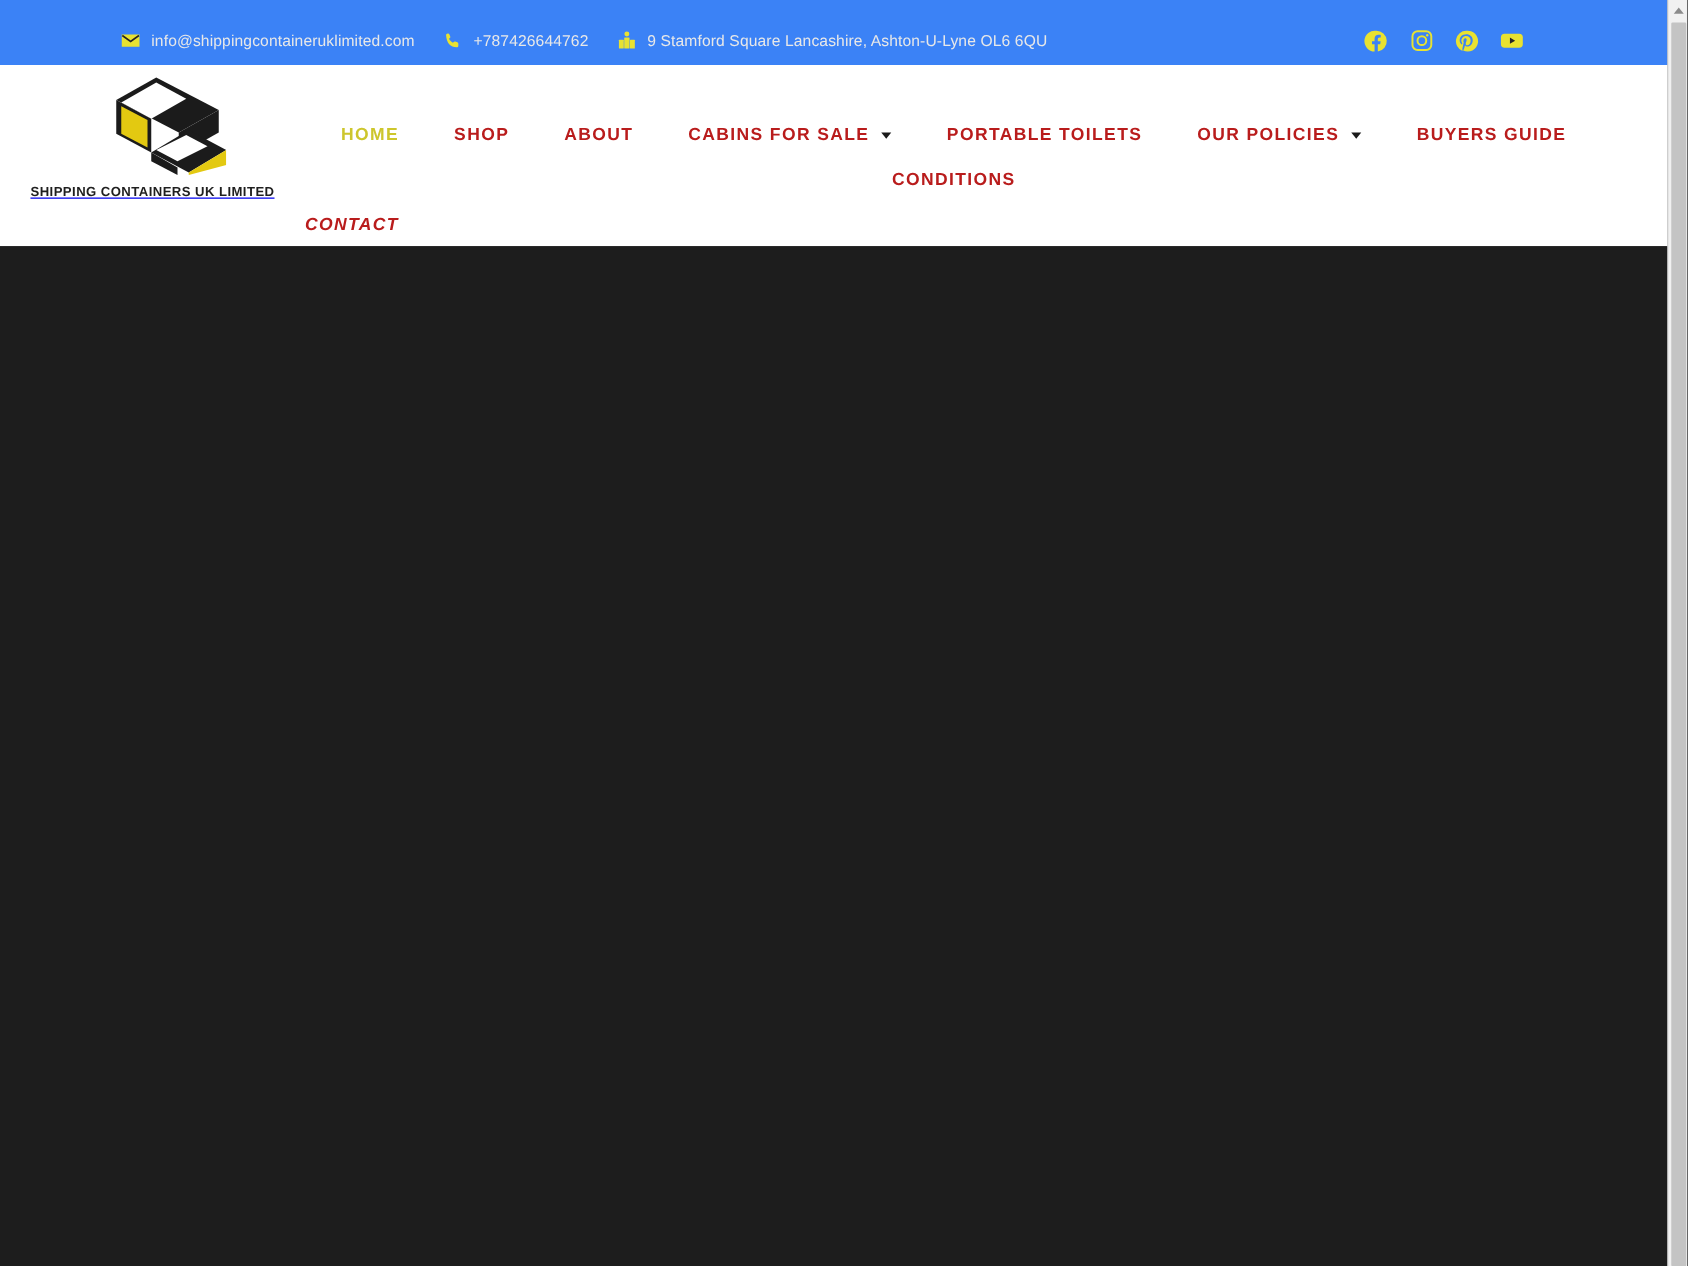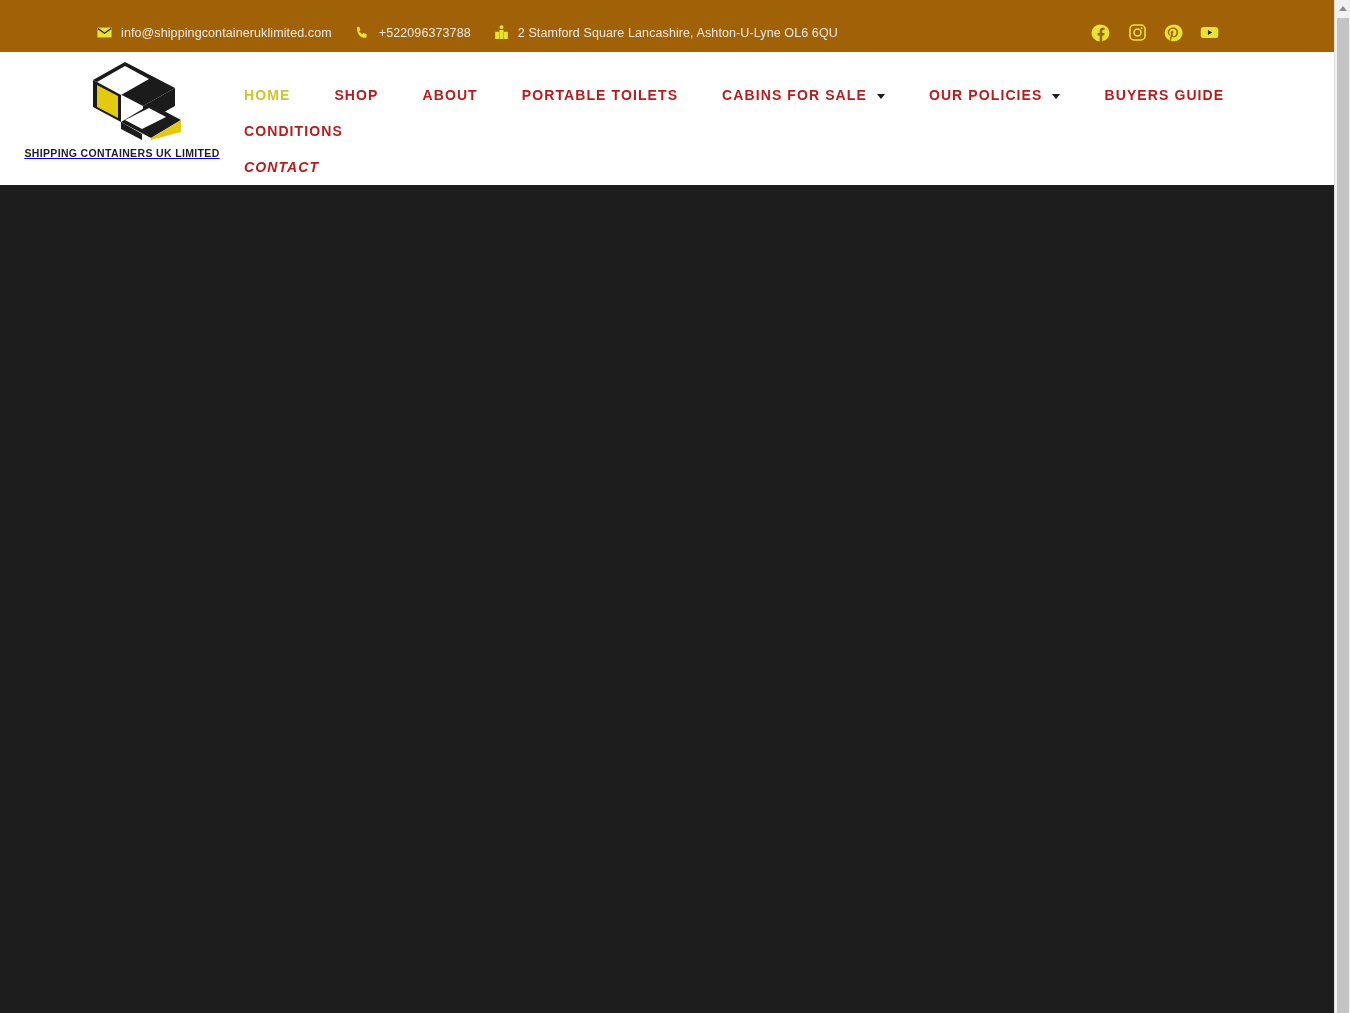--- a/index.html
+++ b/index.html
@@ -21,21 +21,21 @@
     position: absolute;
     left: 0; top: 0;
     width: 1334px;
     height: 1013px;
     background: #1d1d1d;
   }
 
   
   .topbar {
     height: 52px;
-    background: #a16207;
+    background: #3b82f6;
     display: flex;
     align-items: center;
     padding: 13px 18px 0 96px;
     position: relative;
     text-align: right;
   }
   .topbar-left {
     display: flex;
     align-items: center;
     gap: 0px;
@@ -100,25 +100,26 @@
     font-size: 10.5px;
     font-weight: bold;
     letter-spacing: .35px;
     color: #1f1f1f;
     margin-top: 2px;
     white-space: nowrap;
   }
 
   .nav {
     flex: 1;
-    padding-top: 25px;
+    padding-top: 37px;
     display: flex;
     flex-wrap: wrap;
     align-items: flex-start;
     row-gap: 0px;
+    justify-content: center;
   }
   .nav-item {
     display: flex;
     align-items: center;
     gap: 7px;
     padding: 10px 22px;
     font-size: 14px;
     font-weight: bold;
     letter-spacing: 1.1px;
     color: #b91c1c;
@@ -204,33 +205,33 @@
           </span>
           <span>info@shippingcontaineruklimited.com</span>
         </a>
 
         <a class="contact-item" href="#">
           <span class="ci-icon">
             <svg width="16" height="16" viewBox="0 0 24 24" fill="currentColor">
               <path d="M6.6 2.6c.8 0 1.4.5 1.7 1.2l1 2.4c.3.7.1 1.5-.5 2l-1 .8c1 2.1 2.7 3.8 4.8 4.8l.8-1c.5-.6 1.3-.8 2-.5l2.4 1c.7.3 1.2.9 1.2 1.7v2.3c0 1.1-.9 2-2 2C9.6 19.3 4.7 14.4 4.3 4.6c0-1.1.9-2 2-2z"></path>
             </svg>
           </span>
-          <span>+522096373788</span>
+          <span>+787426644762</span>
         </a>
 
         <a class="contact-item" href="#">
           <span class="ci-icon">
             <svg width="17" height="17" viewBox="0 0 24 24" fill="currentColor">
               <rect x="3" y="11" width="5.5" height="10" rx="0.6"></rect>
               <rect x="15.5" y="11" width="5.5" height="10" rx="0.6"></rect>
               <rect x="9" y="8.5" width="6" height="12.5" rx="0.6"></rect>
               <circle cx="12" cy="4.4" r="2.8"></circle>
             </svg>
           </span>
-          <span>2 Stamford Square Lancashire, Ashton-U-Lyne OL6 6QU</span>
+          <span>9 Stamford Square Lancashire, Ashton-U-Lyne OL6 6QU</span>
         </a>
 
       </div>
 
       <div class="topbar-right">
         <a class="social-link" href="#">
           <span>
             <svg width="20" height="20" viewBox="0 0 24 24" fill="currentColor">
               <path d="M12 2a10 10 0 1 0-1.6 19.9v-7h-2.5v-2.9h2.5V9.7c0-2.5 1.5-3.9 3.7-3.9 1.1 0 2.2.2 2.2.2v2.4h-1.2c-1.2 0-1.6.8-1.6 1.6V12h2.7l-.4 2.9h-2.3v7A10 10 0 0 0 12 2z"></path>
             </svg>
@@ -289,25 +290,25 @@
         <a class="nav-item active" href="#">
           <span>HOME</span>
         </a>
         <a class="nav-item" href="#">
           <span>SHOP</span>
         </a>
         <a class="nav-item" href="#">
           <span>ABOUT</span>
         </a>
         <a class="nav-item" href="#">
-          <span>PORTABLE TOILETS</span>
-        </a>
-        <a class="nav-item" href="#">
           <span>CABINS FOR SALE</span>
           <span class="caret"></span>
+        </a>
+        <a class="nav-item" href="#">
+          <span>PORTABLE TOILETS</span>
         </a>
         <a class="nav-item" href="#">
           <span>OUR POLICIES</span>
           <span class="caret"></span>
         </a>
         <a class="nav-item" href="#">
           <span>BUYERS GUIDE</span>
         </a>
         <a class="nav-item" href="#">
           <span>CONDITIONS</span>

